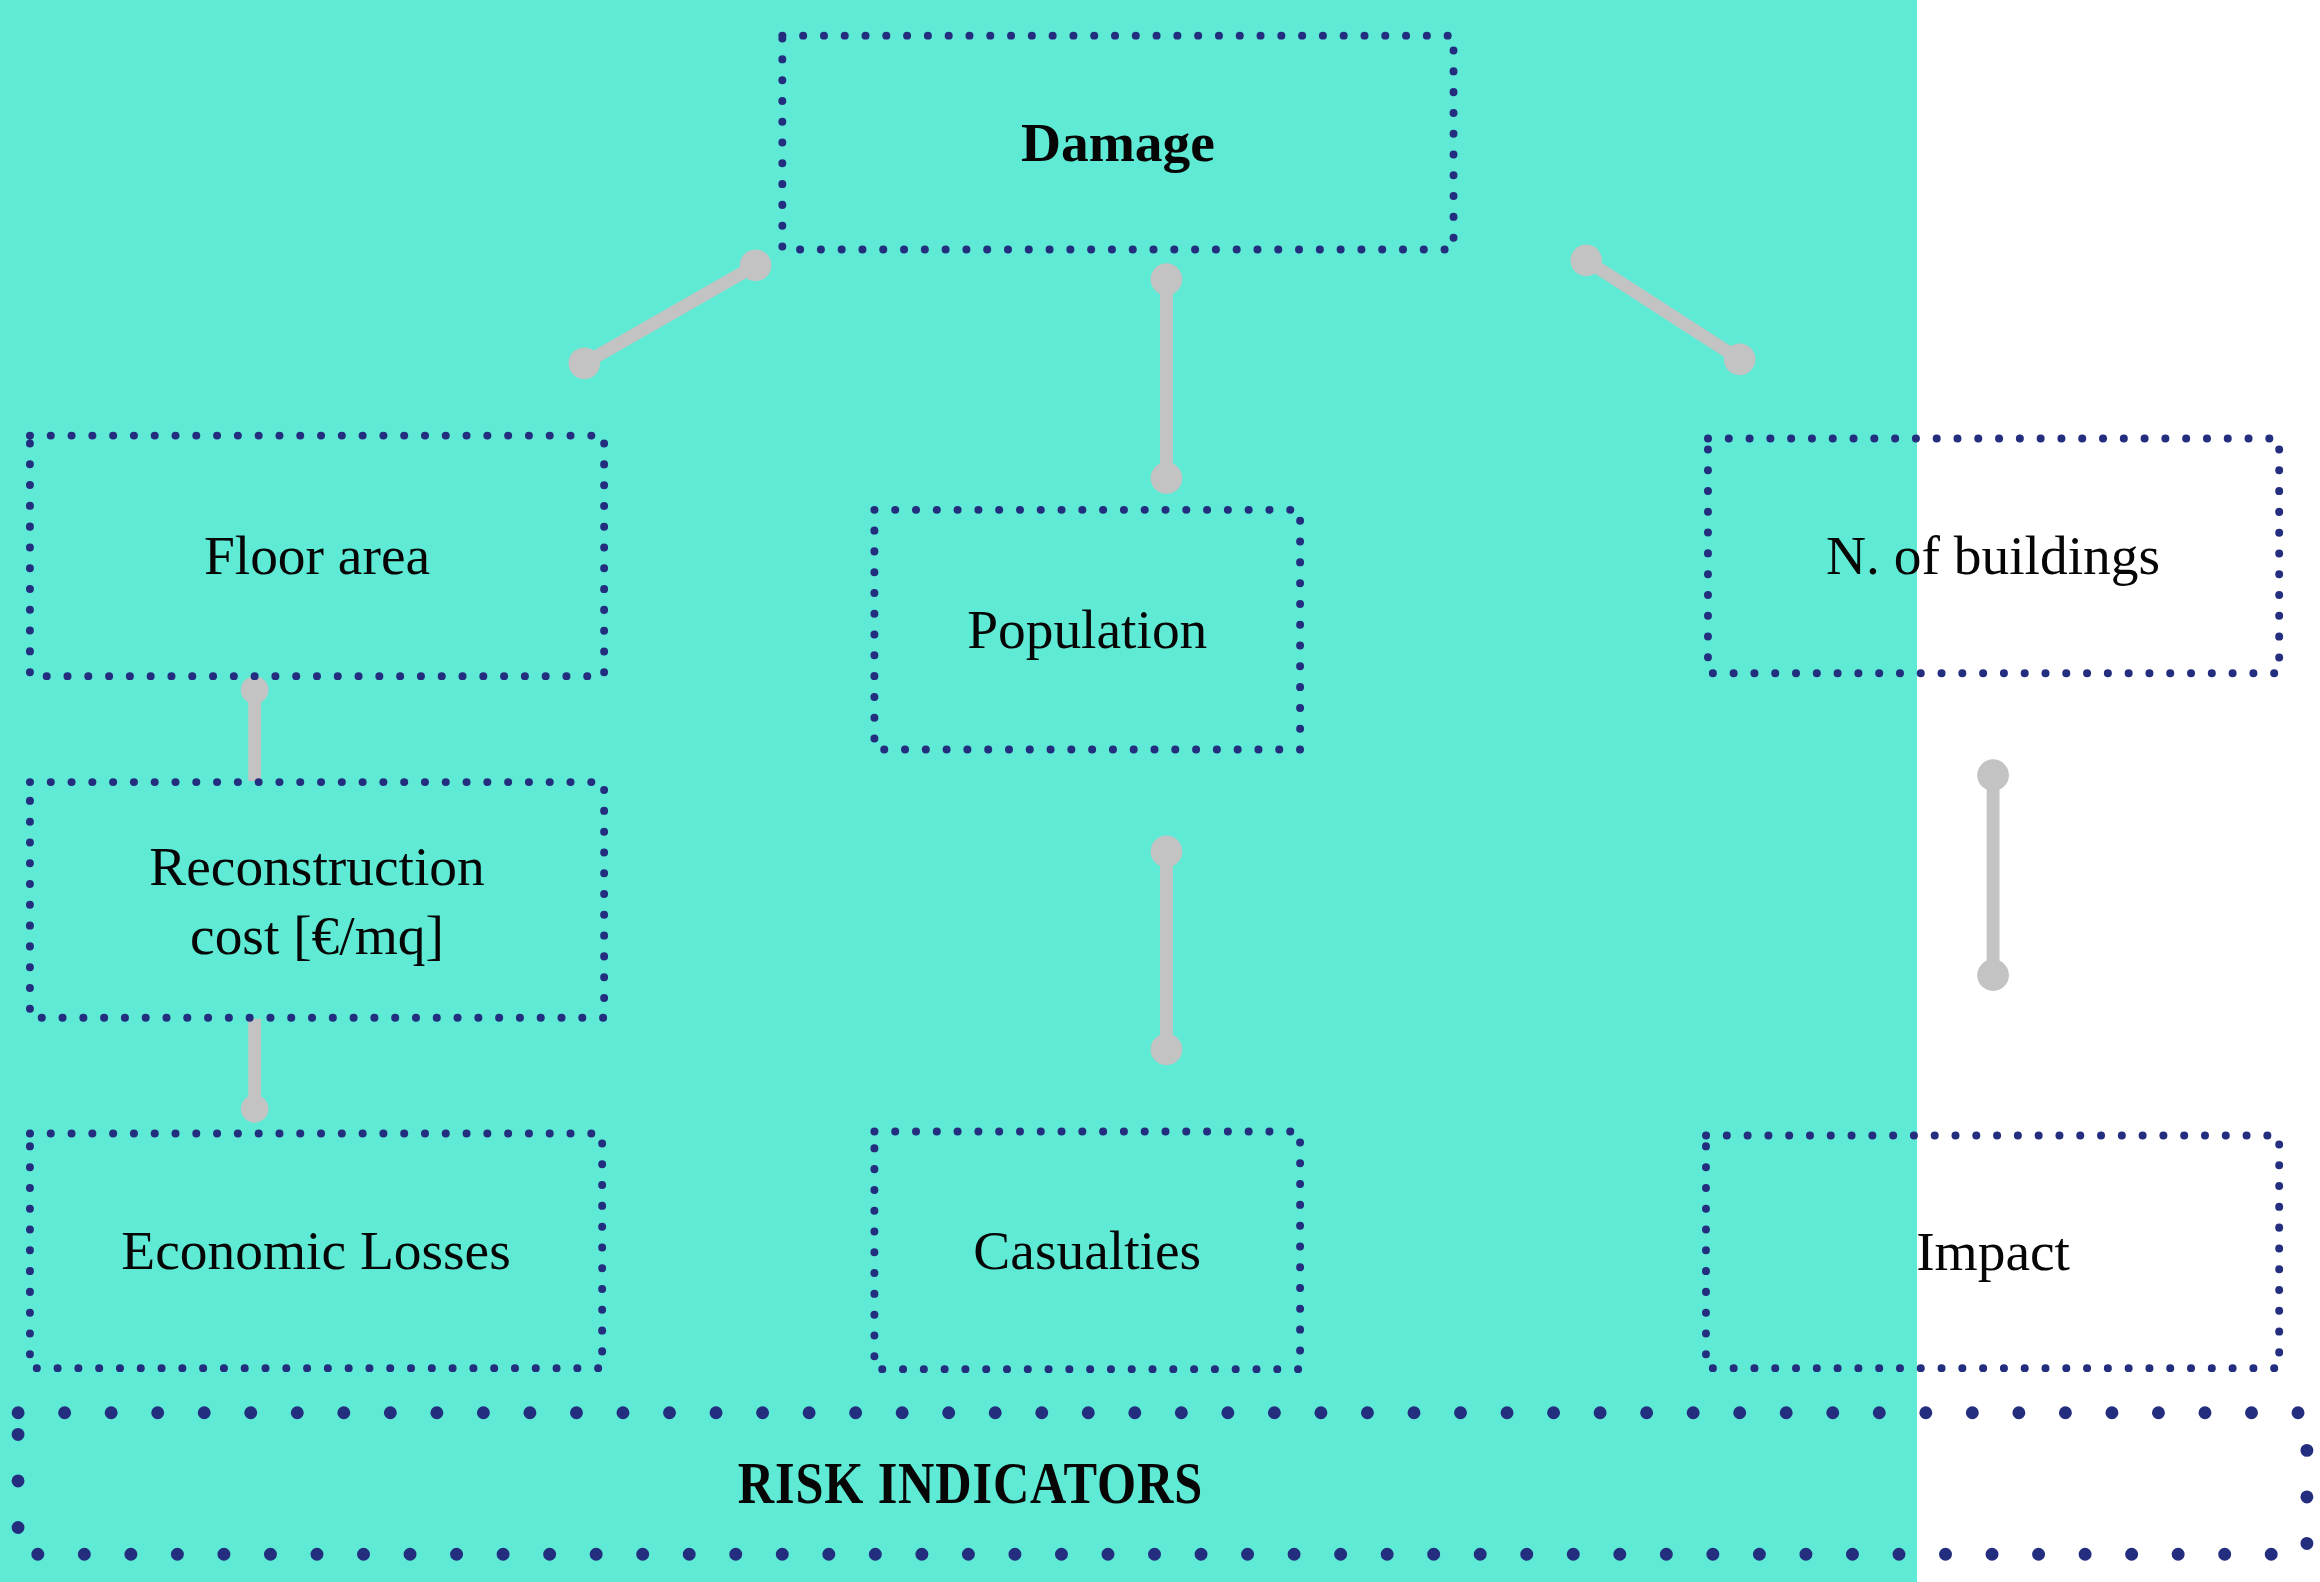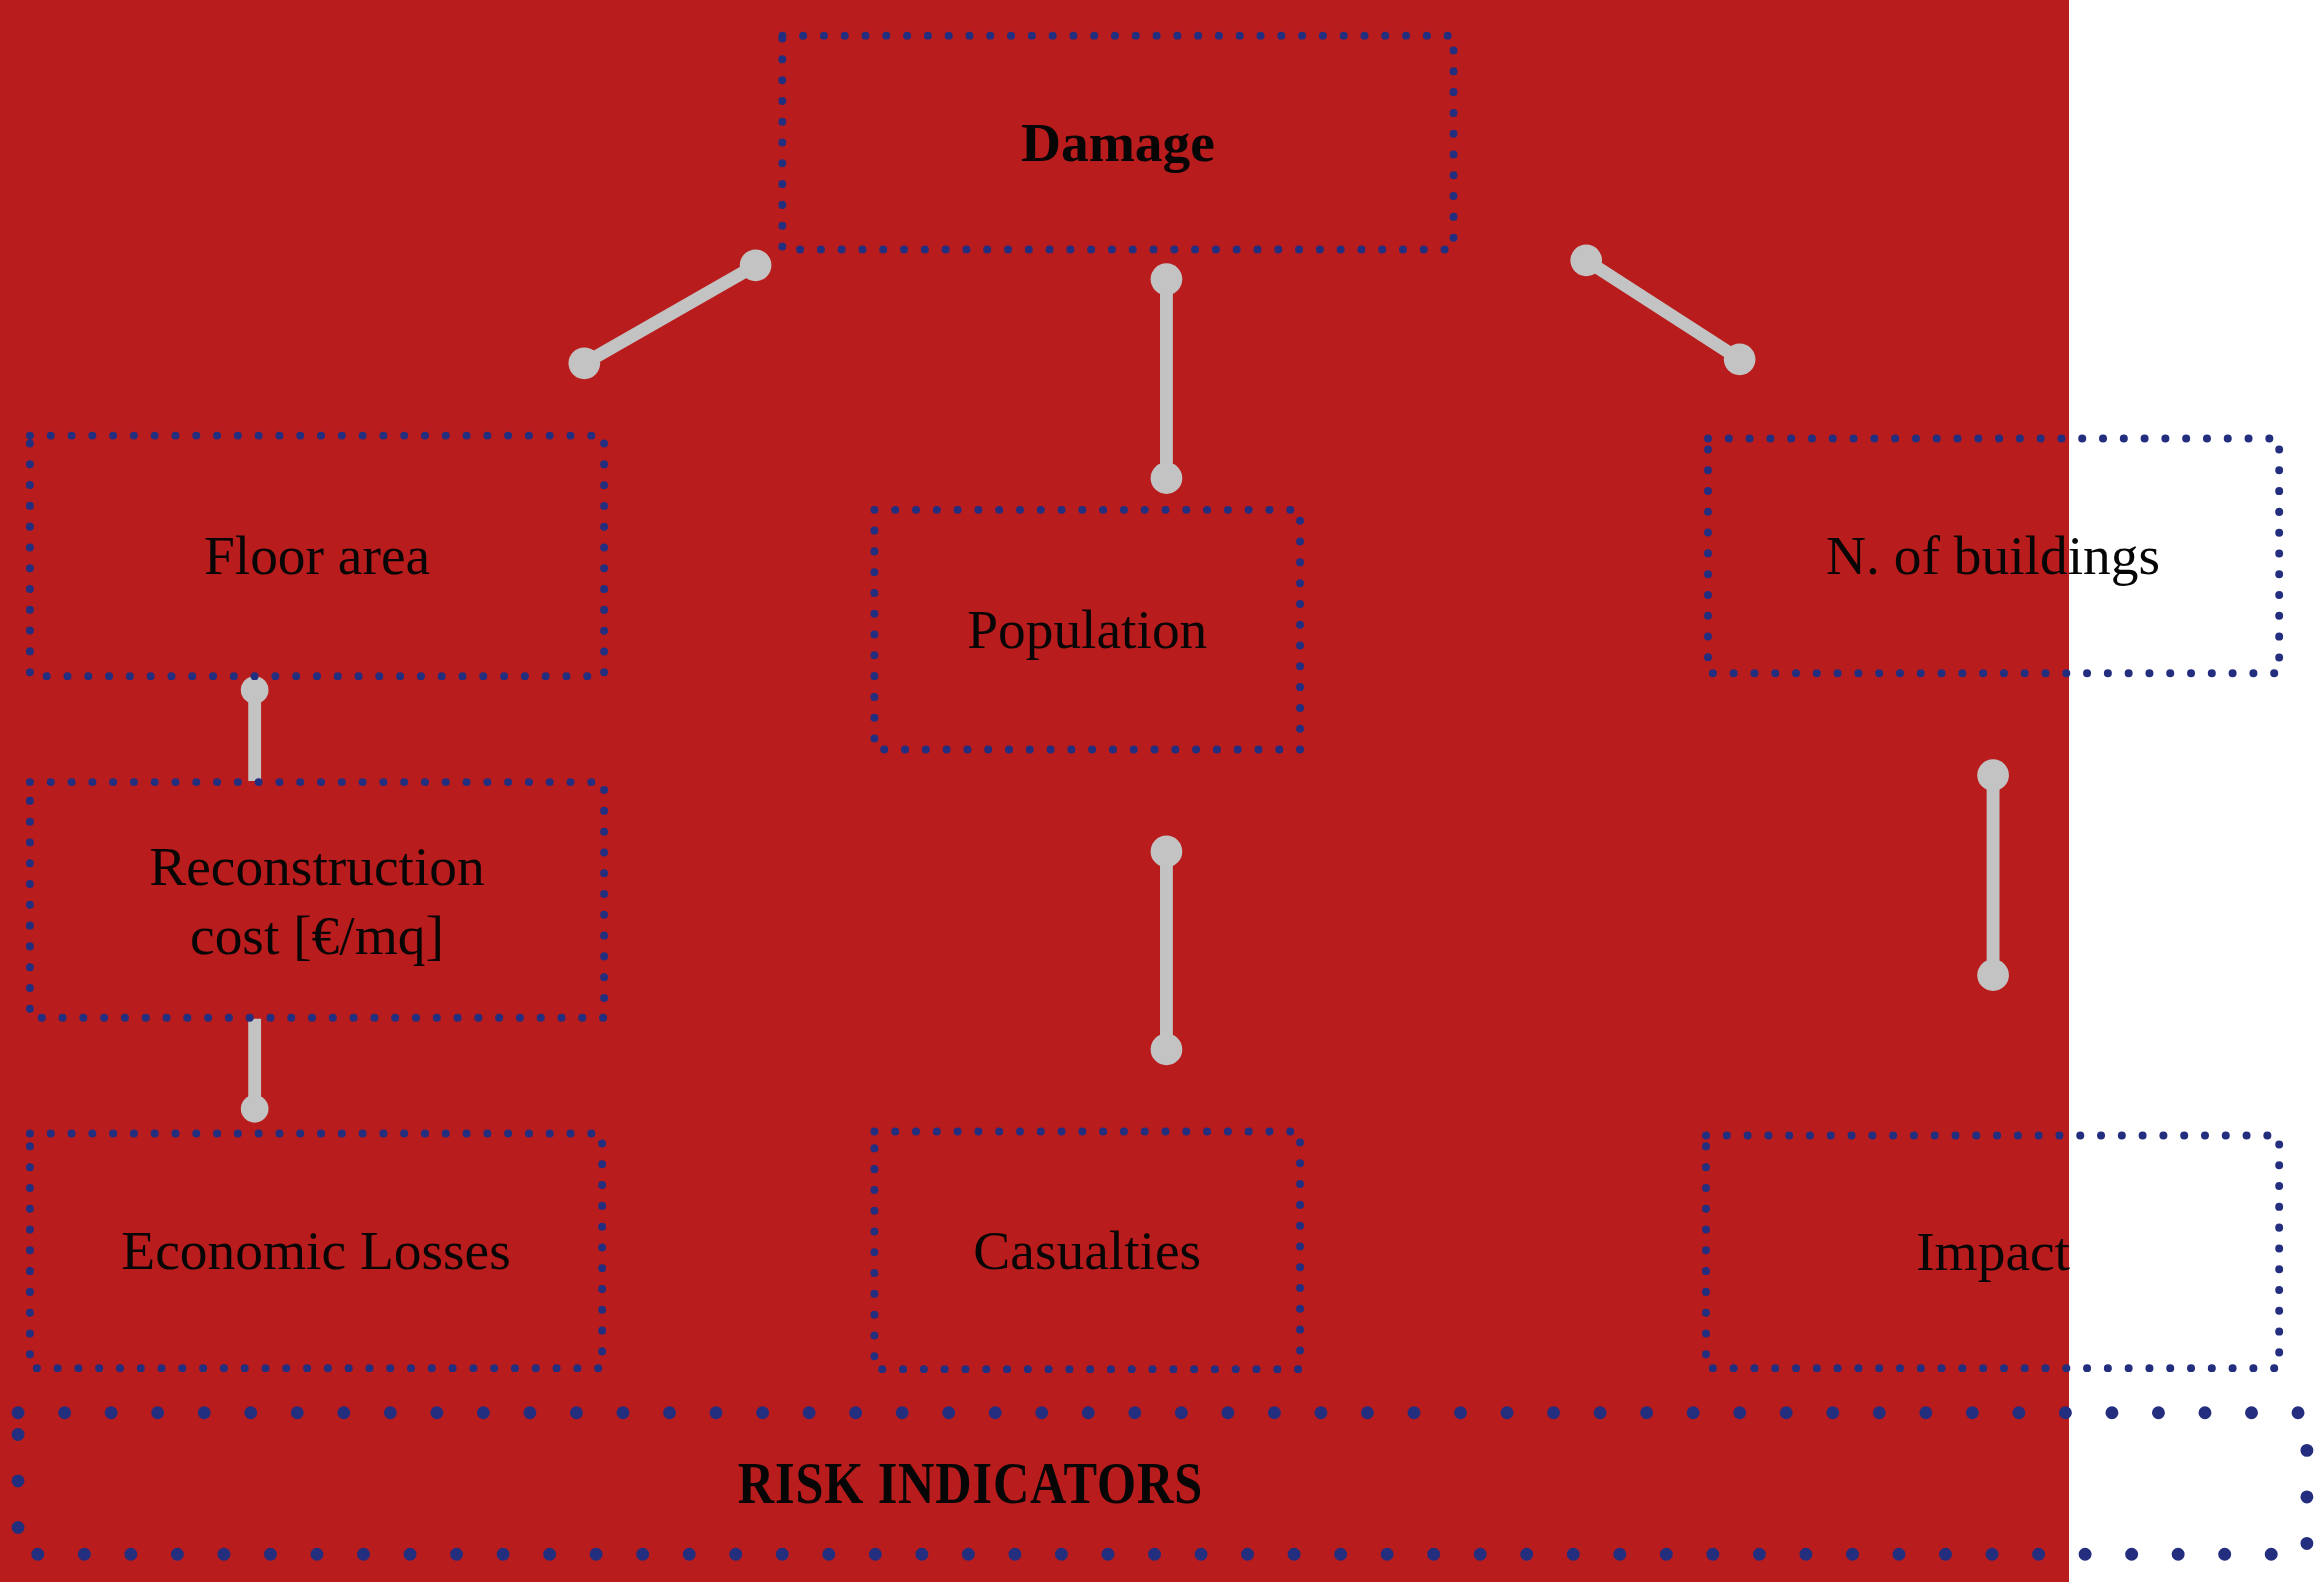--- a/index.html
+++ b/index.html
@@ -2,23 +2,23 @@
 <html><head>
 <meta charset="utf-8">
 <style>
   html, body {
     margin: 0;
     padding: 0;
     background: #ffffff;
   }
   .canvas {
     position: relative;
-    width: 2069px;
+    width: 1917px;
     height: 1582px;
-    background: #b91c1c;
+    background: #5eead4;
     font-family: "Liberation Serif", "DejaVu Serif", serif;
   }
   svg { display: block; }
   text {
     font-family: "Liberation Serif", "DejaVu Serif", serif;
     fill: #060606;
   }
   .node-label   { font-size: 56px; }
   .node-label-bold { font-size: 56px; font-weight: bold; }
   .banner-label { font-size: 60px; font-weight: bold; letter-spacing: 1px; }

